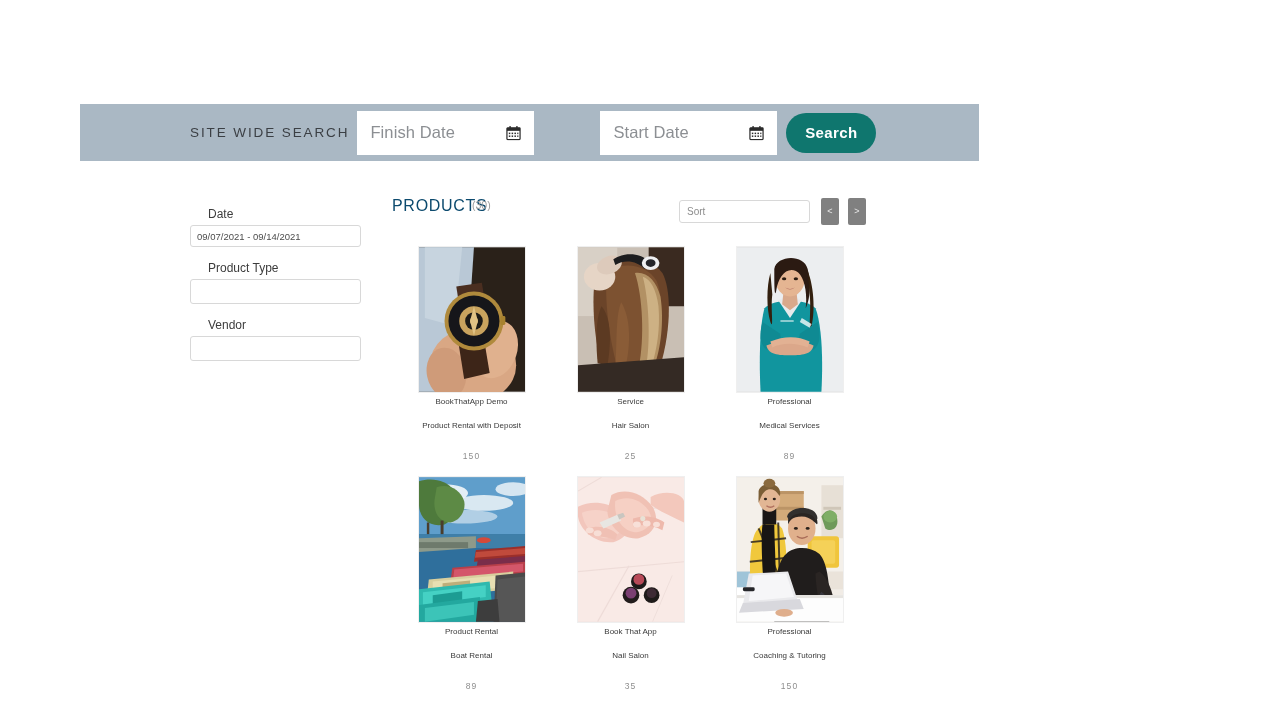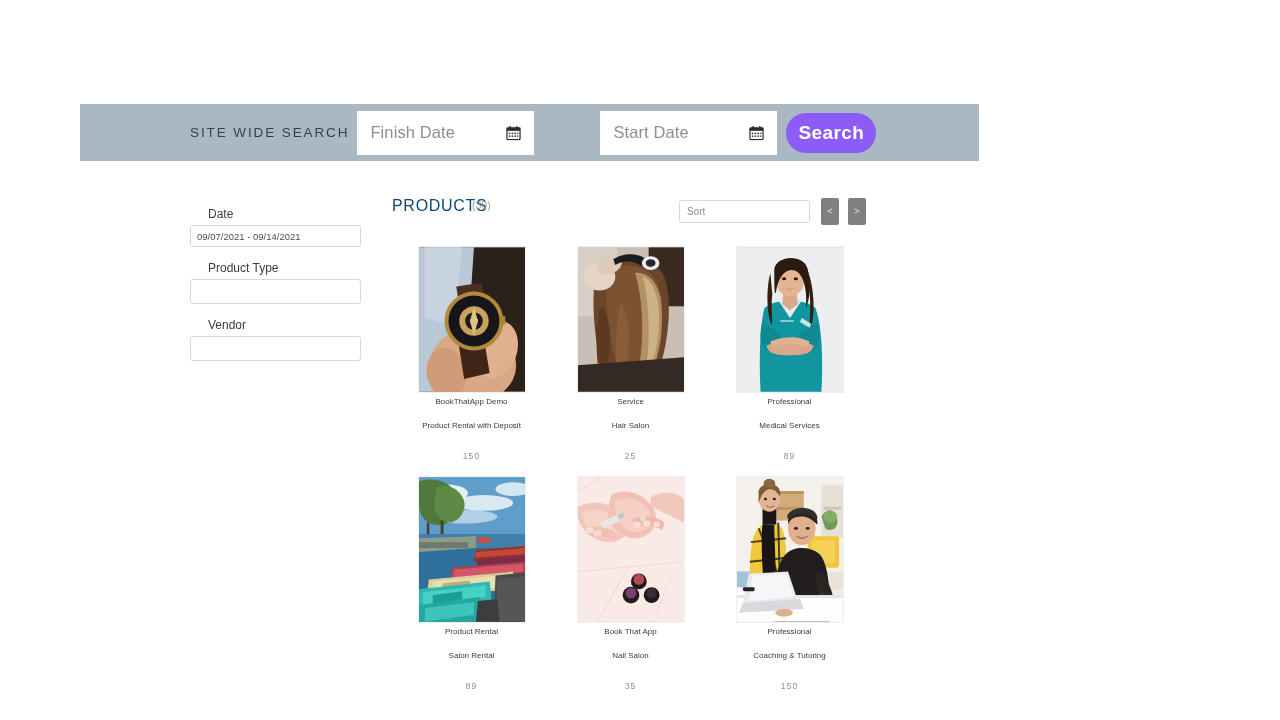--- a/index.html
+++ b/index.html
@@ -70,24 +70,24 @@
     width: 15px;
     height: 15px;
     display: block;
   }
 
   .search-btn {
     margin-left: 9px;
     width: 90px;
     height: 40px;
     border-radius: 20px;
-    background: #8b5cf6;
+    background: #0f766e;
     border: none;
     color: #ffffff;
-    font-size: 19px;
+    font-size: 15px;
     font-weight: bold;
     letter-spacing: 0.4px;
     font-family: "Liberation Sans", sans-serif;
     cursor: pointer;
   }
 
   
   .filter-panel {
     position: absolute;
     left: 190px;
@@ -444,21 +444,21 @@
             <path d="M4 117 L68 110 L68 122 L4 130 Z" fill="#45d1c4"></path>
             <path d="M14 120 L44 116 L44 126 L14 130 Z" fill="#1c9c93"></path>
             <path d="M0 130 L62 122 L64 147 L0 147 Z" fill="#23a89f"></path>
             <path d="M6 133 L56 127 L56 140 L6 147 Z" fill="#3cc4b8"></path>
             <path d="M78 100 L108 97 L108 147 L76 147 Z" fill="#4a4a4a"></path>
             <path d="M80 104 L108 101 L108 147 L78 147 Z" fill="#565656"></path>
             <path d="M60 126 L80 124 L82 147 L58 147 Z" fill="#3d3d3d"></path>
           </svg>
         </div>
         <div class="card-line first">Product Rental</div>
-        <div class="card-line">Salon Rental</div>
+        <div class="card-line">Boat Rental</div>
         <div class="card-price">89</div>
       </div>
 
       <div class="card">
         <div class="card-img">
           <svg viewBox="0 0 108 147" xmlns="http://www.w3.org/2000/svg">
             <rect width="108" height="147" fill="#f6e5e2"></rect>
             <rect width="108" height="147" fill="#f9eae6"></rect>
             <path d="M0 40 L108 28" stroke="#eedcd8" stroke-width="1.4" fill="none"></path>
             <path d="M0 96 L108 86" stroke="#eedcd8" stroke-width="1.2" fill="none"></path>

